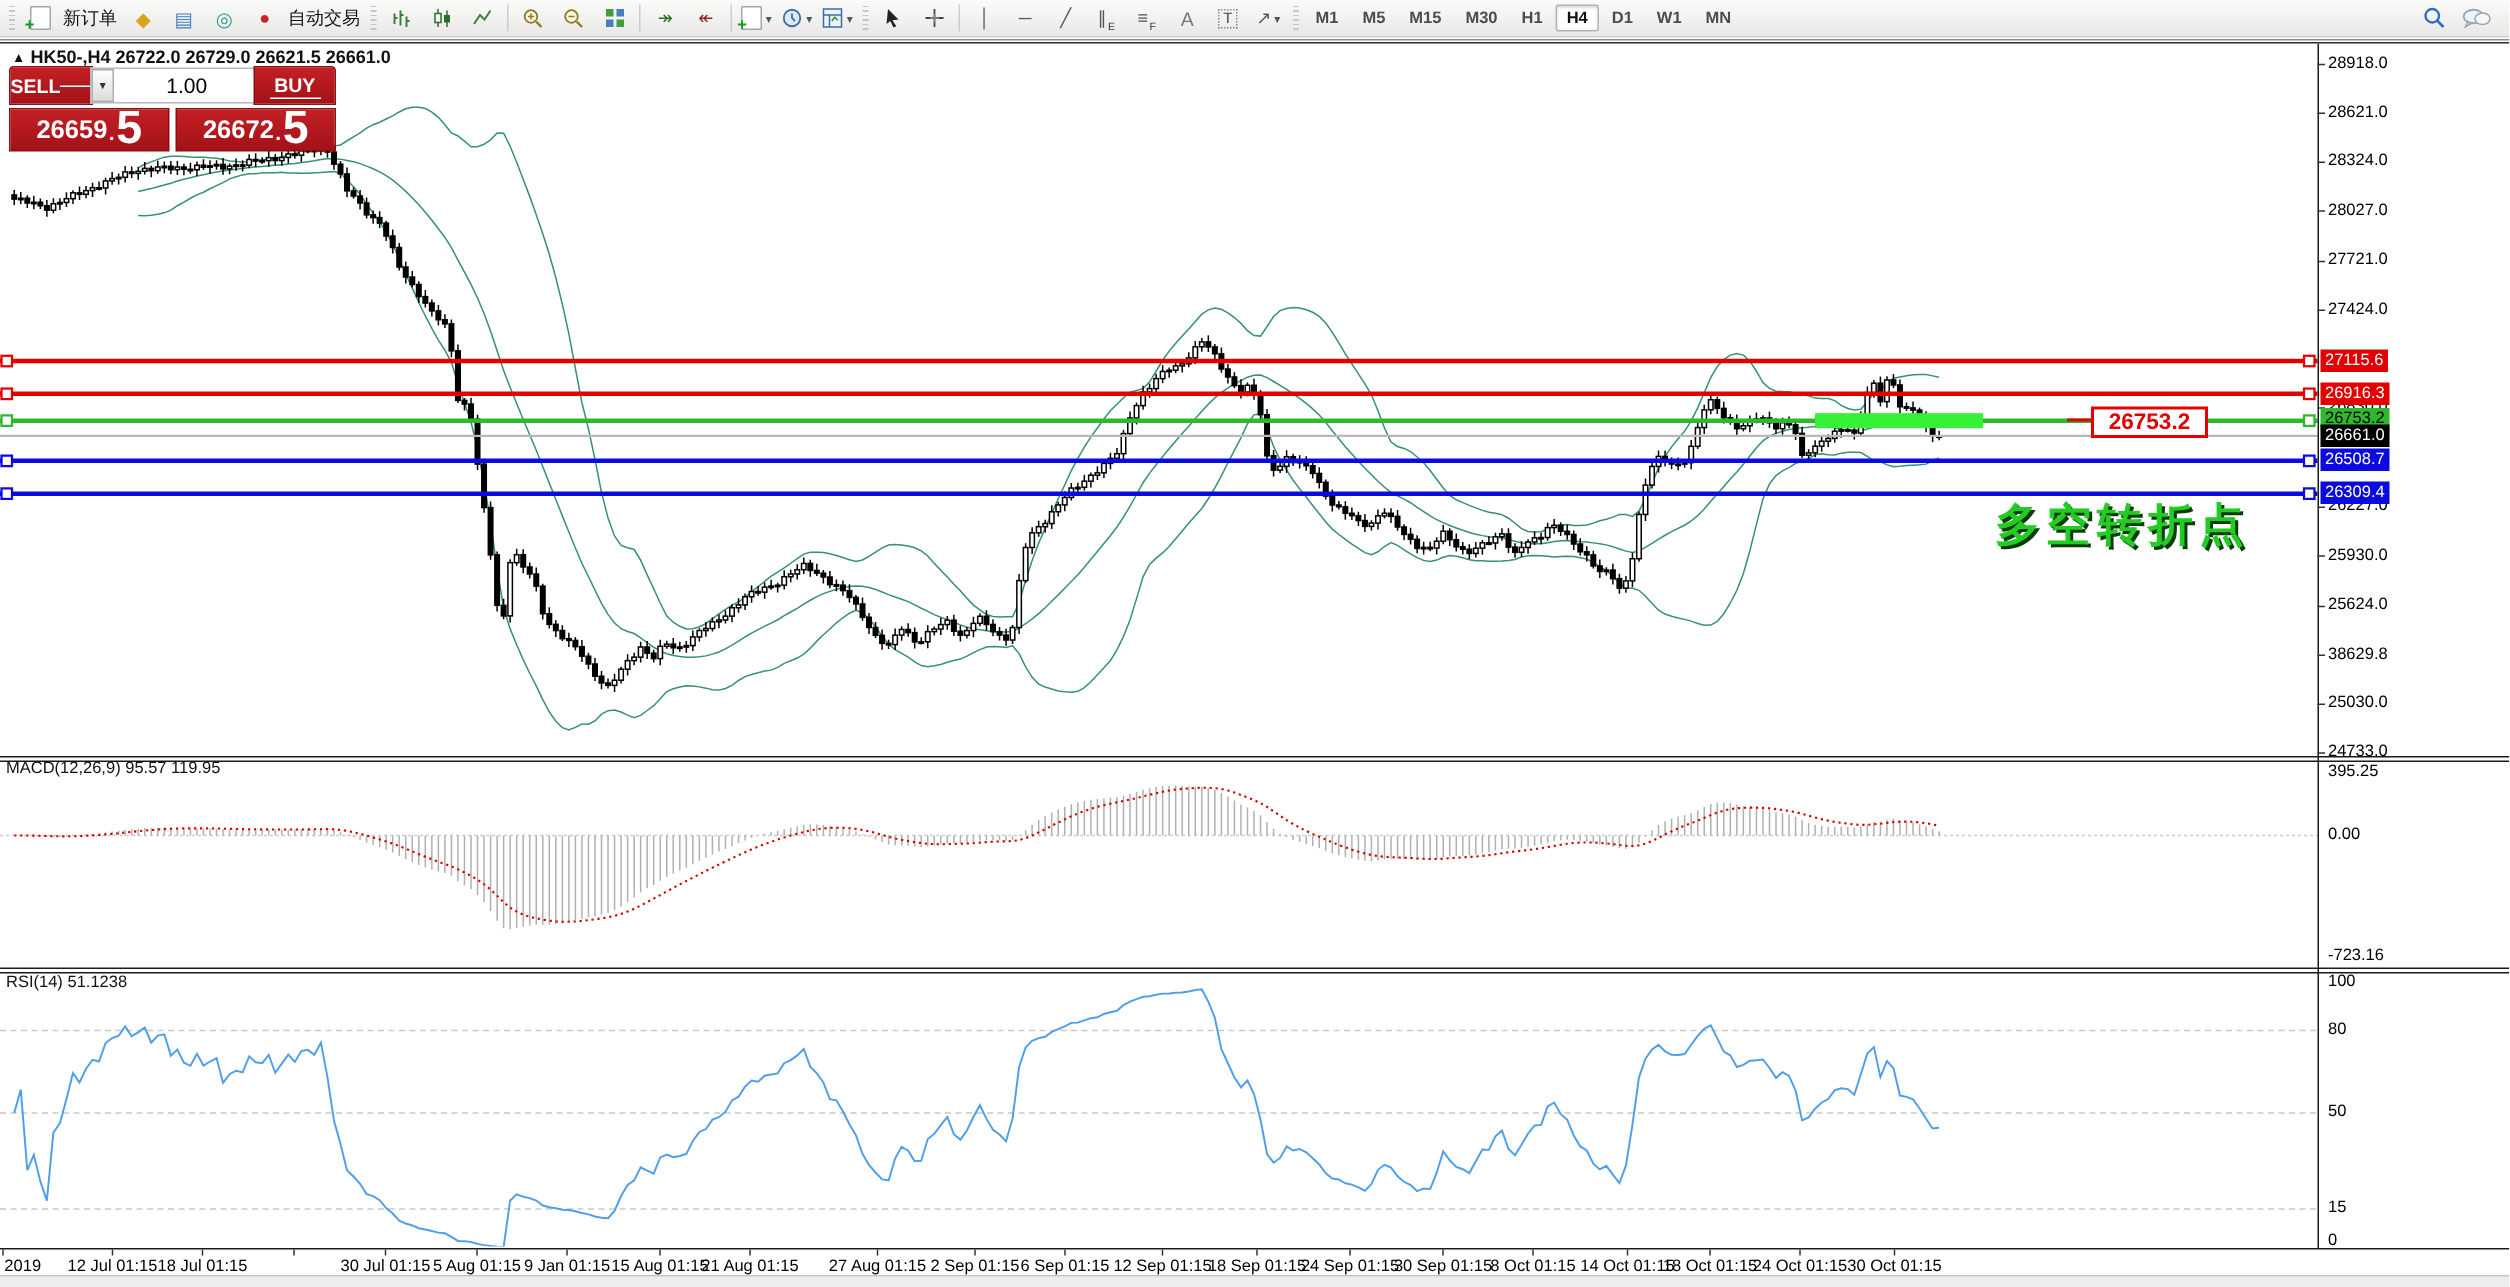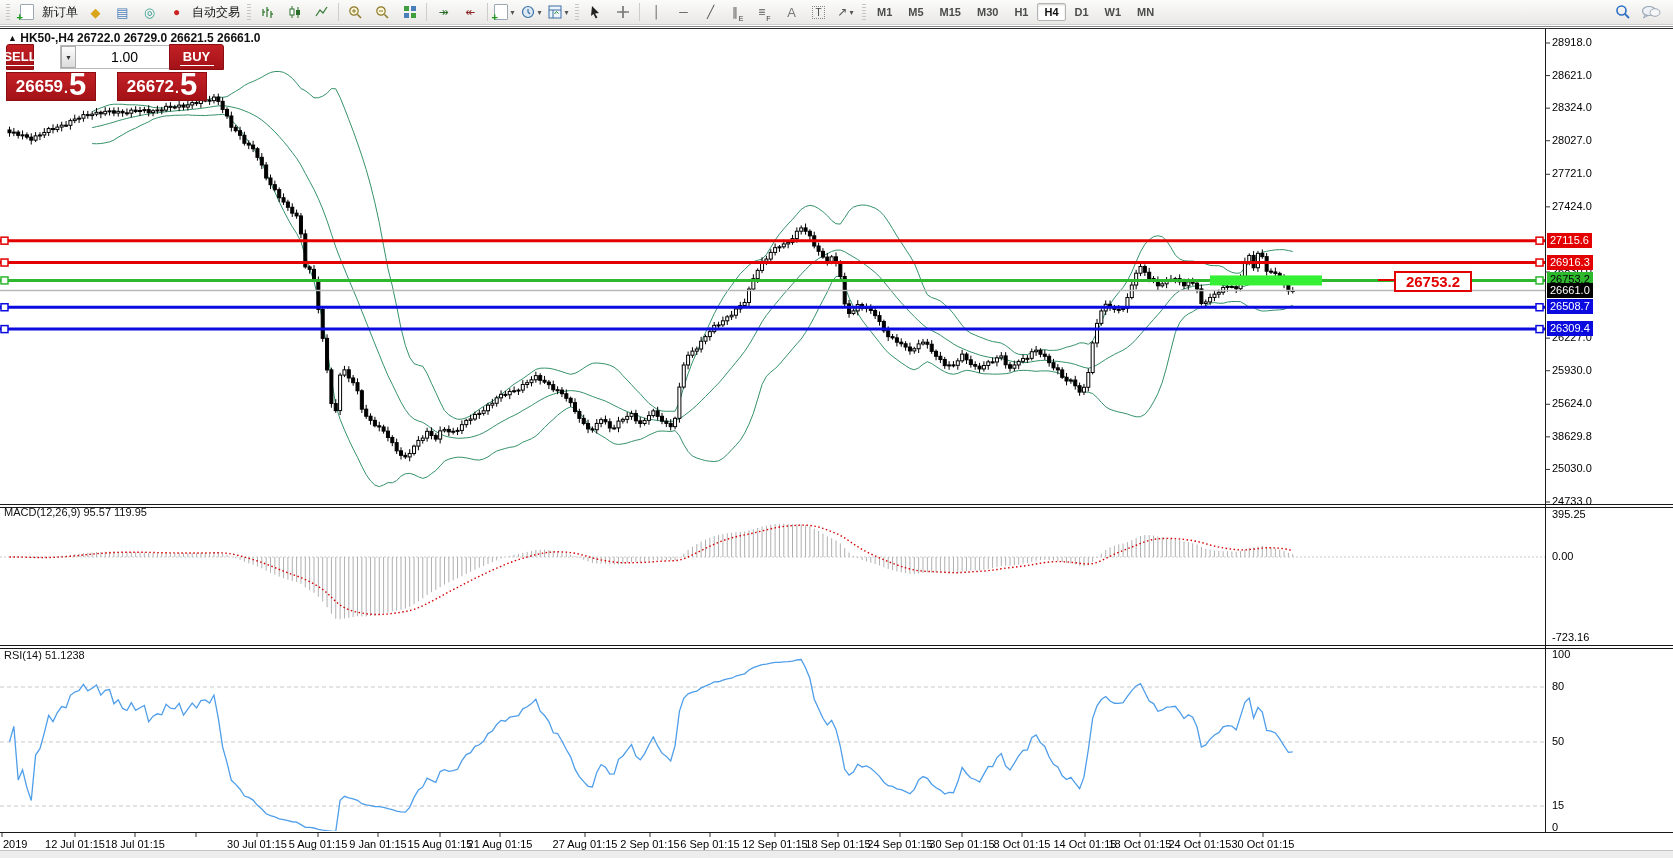--- a/index.html
+++ b/index.html
@@ -29,31 +29,31 @@
   .abs{position:absolute;}
   #chart-title{left:8px;top:31px;font-size:12px;font-weight:bold;color:#111;z-index:5;white-space:nowrap;}
   #chart-title .tri{font-size:9px;vertical-align:1px;}
   .pane-label{font-size:11px;color:#111;z-index:5;white-space:nowrap;}
   .axis-tick-label{font-size:11px;color:#000;z-index:4;white-space:nowrap;}
   .level-tag{font-size:11px;z-index:6;padding:0 3px;line-height:15px;white-space:nowrap;}
   .date-label{font-size:11px;color:#000;z-index:4;transform:translateX(-50%);white-space:nowrap;}
   
   #trade-panel{left:6px;top:44px;width:218px;height:57px;z-index:8;}
   .red-box{background:linear-gradient(#c32025,#a31217);color:#fff;border:1px solid #8c0e12;box-sizing:border-box;}
-  #sell-btn{left:0;top:0;width:28px;height:26px;border-radius:3px 0 0 0;font-size:13px;font-weight:bold;
-    display:flex;align-items:center;justify-content:center;flex-direction:column;}
+  #sell-btn{left:0;top:0;width:56px;height:26px;border-radius:3px 0 0 0;font-size:13px;font-weight:bold;
+    display:flex;align-items:center;justify-content:center;flex-direction:row;}
   #buy-btn{left:163px;top:0;width:55px;height:26px;border-radius:0 3px 0 0;font-size:13px;font-weight:bold;
     display:flex;align-items:center;justify-content:center;flex-direction:column;}
   .btn-underline{width:34px;height:1px;background:#fff;margin-top:1px;}
   #vol-group{left:54px;top:1px;width:129px;height:24px;background:#f2f2f2;border:1px solid #b9b9b9;box-sizing:border-box;display:flex;}
   .spin-btn{width:15px;height:100%;background:linear-gradient(#fdfdfd,#dcdcdc);border:1px solid #adadad;
     box-sizing:border-box;font-size:7px;color:#333;display:flex;align-items:center;justify-content:center;}
   #vol-input{flex:1;border:none;outline:none;background:#fff;font-size:14px;text-align:center;
     font-family:"Liberation Sans",sans-serif;color:#000;min-width:10px;}
-  .price-box{top:28px;width:90px;height:29px;display:flex;align-items:flex-end;justify-content:center;
+  .price-box{top:28px;width:107px;height:29px;display:flex;align-items:flex-end;justify-content:center;
     padding-bottom:1px;font-weight:bold;}
   #sell-price-box{left:0;}
   #buy-price-box{left:111px;}
   .price-main{font-size:17px;line-height:24px;}
   .price-dot{font-size:14px;line-height:22px;margin:0 1px;}
   .price-big{font-size:31px;line-height:29px;}
   
   #pivot-box{left:1394px;top:271px;width:74px;height:17px;border:2px solid #e20000;background:#fff;
     color:#e20000;font-size:15px;font-weight:bold;text-align:center;line-height:17px;z-index:7;}
   #pivot-dash{left:1378px;top:279px;width:16px;height:2px;background:#e20000;z-index:7;}
@@ -1240,20 +1240,21 @@
     <span>MACD(12,26,9)</span>
     <span>95.57 119.95</span>
   </div>
   <div class="abs pane-label" style="left:4px;top:649px;">
     <span>RSI(14)</span>
     <span>51.1238</span>
   </div>
 
   <div id="pivot-dash" class="abs"></div>
   <div id="pivot-box" class="abs">26753.2</div>
+  <div id="pivot-text" class="abs">多空转折点</div>
 
   <div id="labels-layer">
       <div class="abs axis-tick-label" style="left: 1552px; top: 36px;">28918.0</div>
       <div class="abs axis-tick-label" style="left: 1552px; top: 68.5742px;">28621.0</div>
       <div class="abs axis-tick-label" style="left: 1552px; top: 101.148px;">28324.0</div>
       <div class="abs axis-tick-label" style="left: 1552px; top: 133.723px;">28027.0</div>
       <div class="abs axis-tick-label" style="left: 1552px; top: 167.284px;">27721.0</div>
       <div class="abs axis-tick-label" style="left: 1552px; top: 199.858px;">27424.0</div>
       <div class="abs axis-tick-label" style="left: 1552px; top: 265.006px;">26830.0</div>
       <div class="abs axis-tick-label" style="left: 1552px; top: 331.142px;">26227.0</div>

